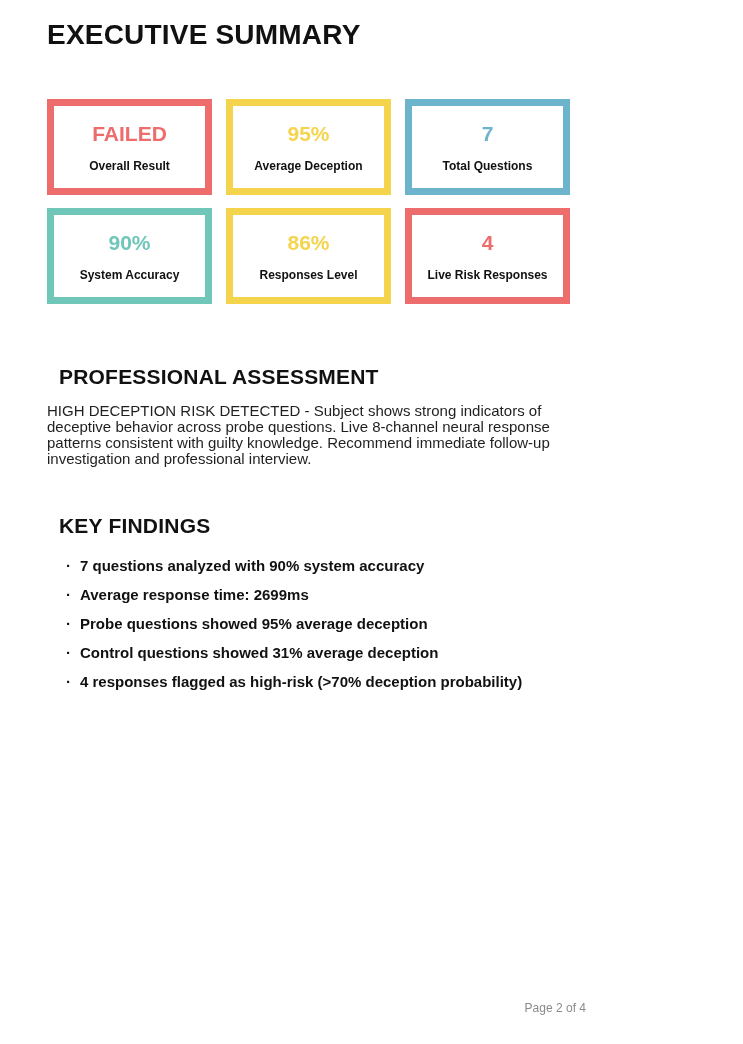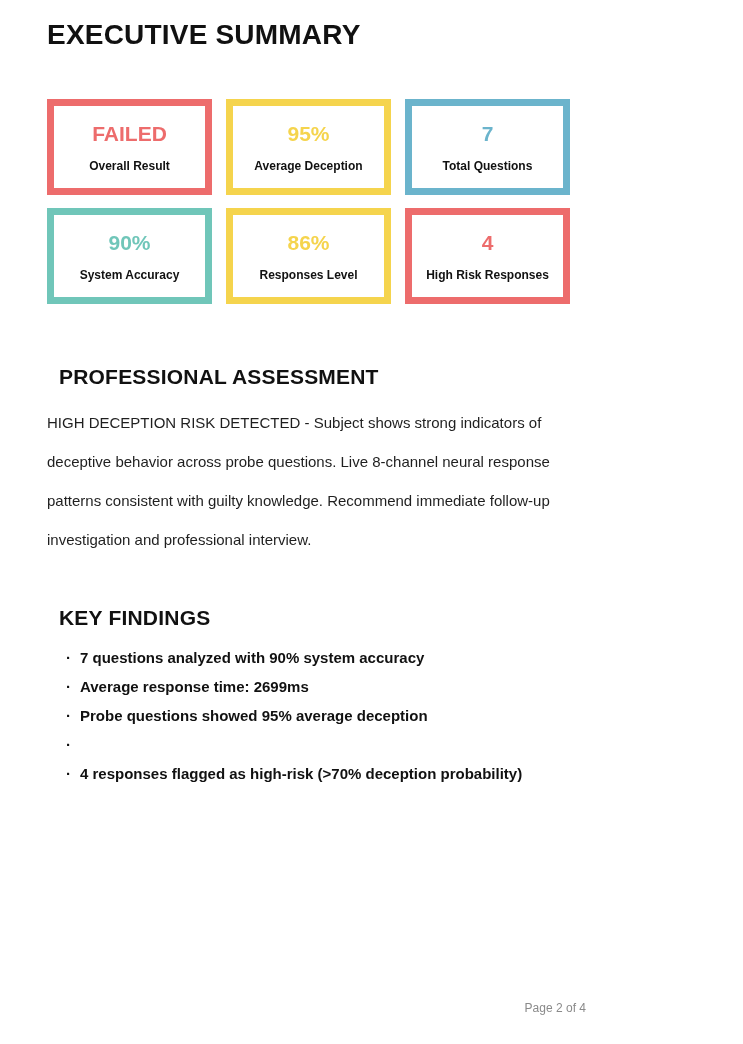--- a/index.html
+++ b/index.html
@@ -54,21 +54,21 @@
     padding: 49px 47px 0 47px;
     font-size: 21px;
     font-weight: bold;
     letter-spacing: 0.2px;
     color: #111111;
   }
   .section-heading.key-findings { padding-top: 35px; }
   .assessment-paragraph {
     margin: 14px 46px 0 47px;
     font-size: 15px;
-    line-height: 39px;
+    line-height: 16px;
     color: #1f1f1f;
   }
   .findings-list {
     list-style: none;
     margin: 20px 46px 0 66px;
     padding: 0;
   }
   .findings-list li {
     display: flex;
     align-items: baseline;
@@ -115,21 +115,21 @@
     <div class="stat-card" style="border-color: rgb(112, 198, 185);">
       <div class="stat-value" style="color: rgb(112, 198, 185);">90%</div>
       <div class="stat-label">System Accuracy</div>
     </div>
     <div class="stat-card" style="border-color: rgb(245, 212, 77);">
       <div class="stat-value" style="color: rgb(245, 212, 77);">86%</div>
       <div class="stat-label">Responses Level</div>
     </div>
     <div class="stat-card" style="border-color: rgb(237, 108, 108);">
       <div class="stat-value" style="color: rgb(237, 108, 108);">4</div>
-      <div class="stat-label">High Risk Responses</div>
+      <div class="stat-label">Live Risk Responses</div>
     </div>
   </div>
 
   <h2 class="section-heading">PROFESSIONAL ASSESSMENT</h2>
   <p class="assessment-paragraph">HIGH DECEPTION RISK DETECTED - Subject shows strong indicators of deceptive behavior across probe questions. Live 8-channel neural response patterns consistent with guilty knowledge. Recommend immediate follow-up investigation and professional interview.</p>
 
   <h2 class="section-heading key-findings">KEY FINDINGS</h2>
   <ul class="findings-list">
     <li>
       <span class="bullet">·</span>
@@ -138,20 +138,21 @@
     <li>
       <span class="bullet">·</span>
       <span>Average response time: 2699ms</span>
     </li>
     <li>
       <span class="bullet">·</span>
       <span>Probe questions showed 95% average deception</span>
     </li>
     <li>
       <span class="bullet">·</span>
+      <span>Control questions showed 31% average deception</span>
     </li>
     <li>
       <span class="bullet">·</span>
       <span>4 responses flagged as high-risk (&gt;70% deception probability)</span>
     </li>
   </ul>
 
   <div class="page-footer">Page 2 of 4</div>
 
 </div>

